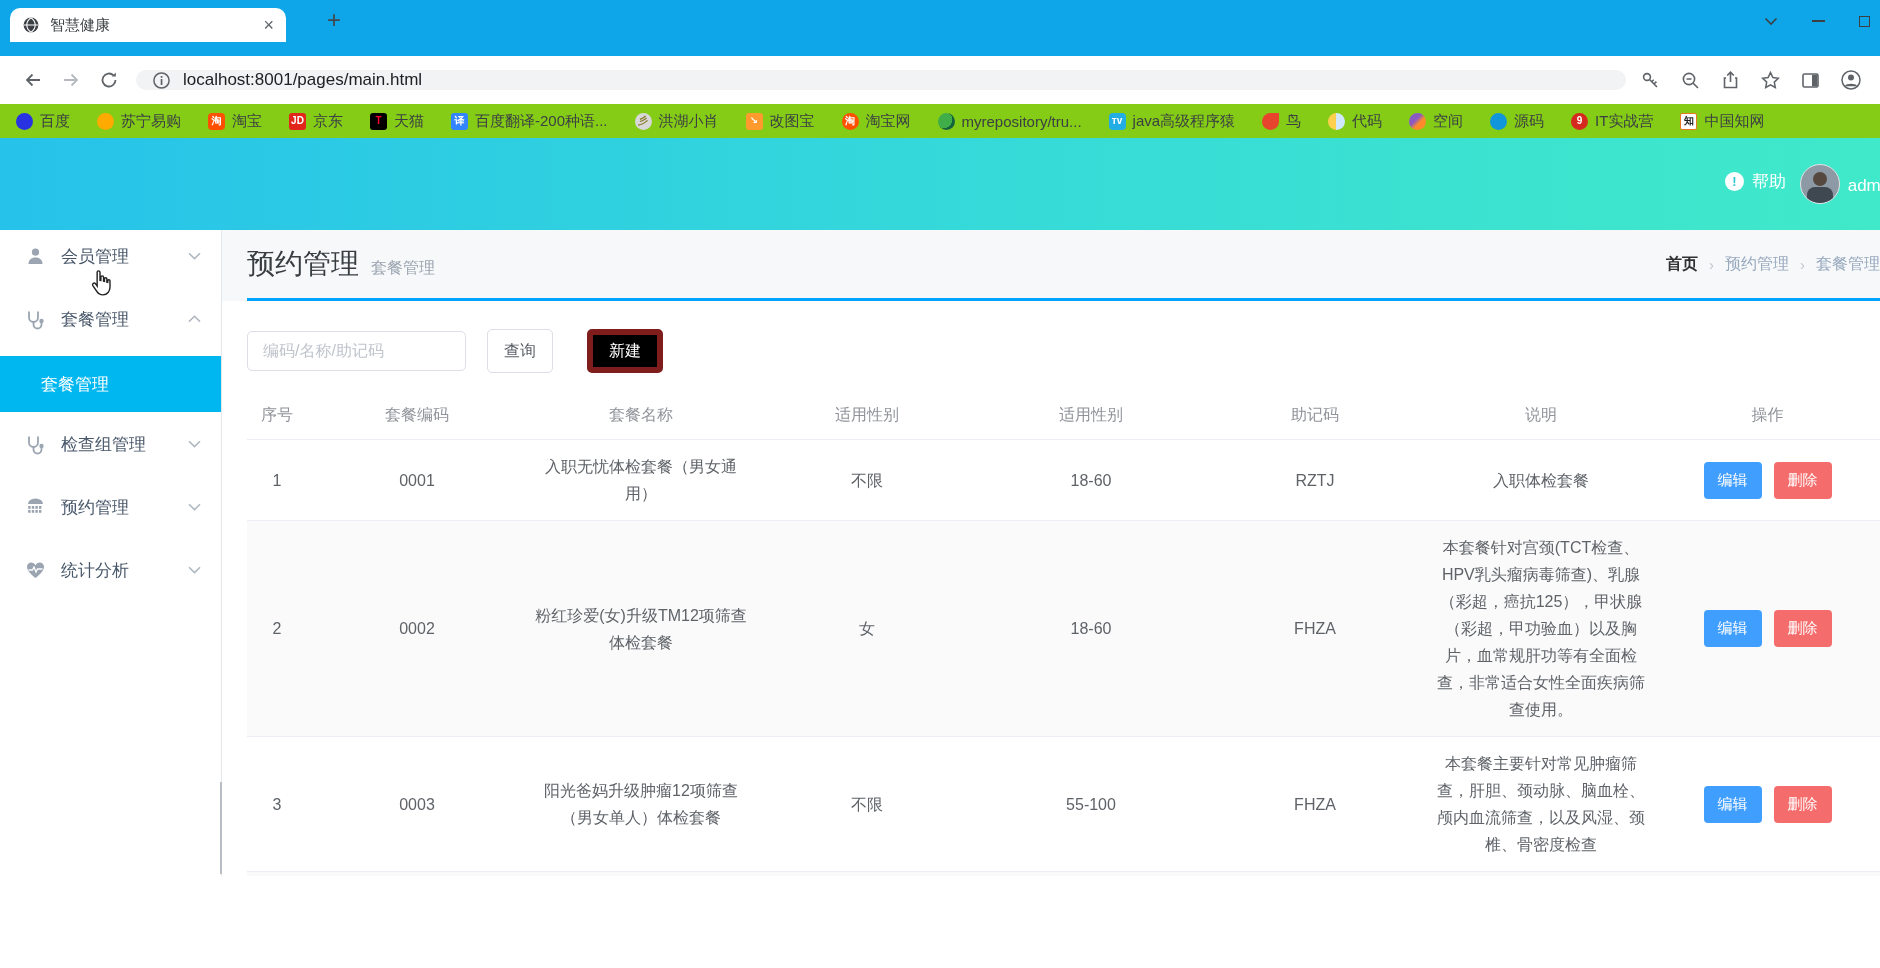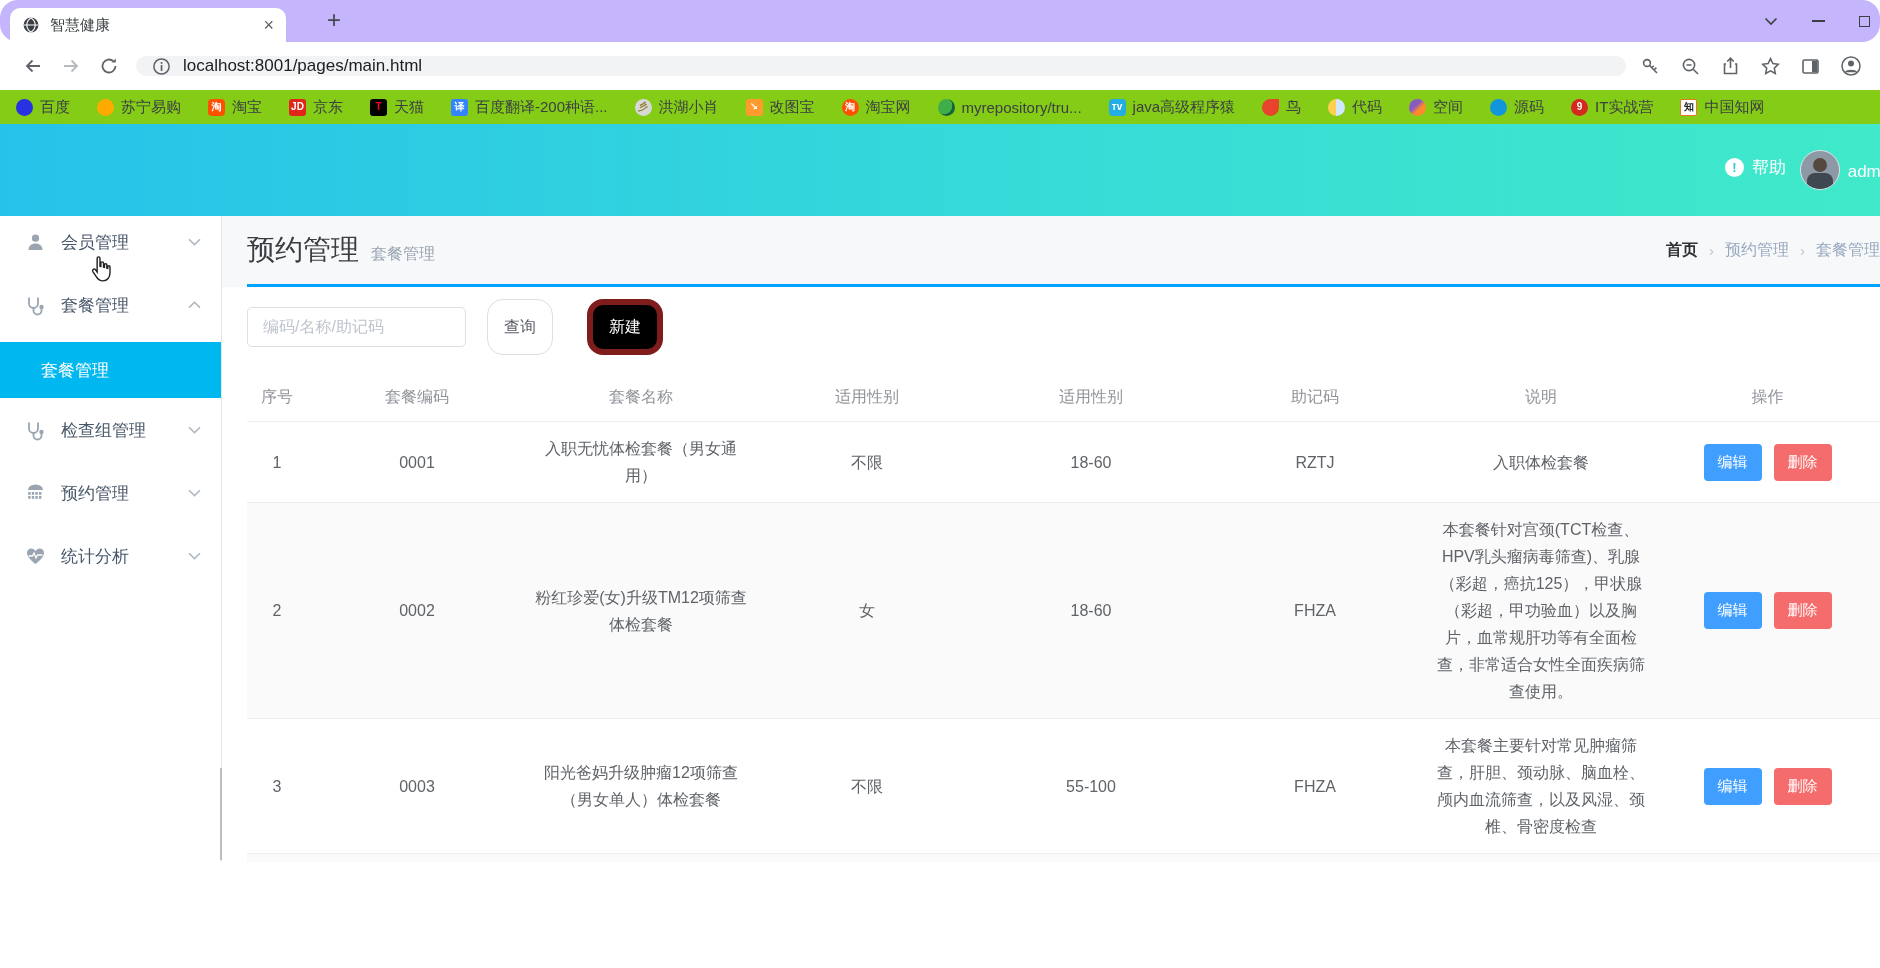--- a/index.html
+++ b/index.html
@@ -1,21 +1,21 @@
 <!DOCTYPE html>
 <html><head>
 <meta charset="utf-8">
 <style>
   * { box-sizing: border-box; margin:0; padding:0; }
   html,body { width:1880px; height:968px; overflow:hidden; background:#fff;
     font-family:"Liberation Sans","DejaVu Sans",sans-serif; }
   svg { display:block; }
 
   
-  .tabstrip { height:42px; background:#c4b5fd; position:relative;border-radius:18px; }
+  .tabstrip { height:56px; background:#0ea5e9; position:relative; }
   .tab { position:absolute; left:10px; top:8px; width:276px; height:34px; background:#fff;
     border-radius:10px 10px 0 0; display:flex; align-items:center; padding:0 12px; }
   .tab-title { font-size:15px; color:#3c4043; margin-left:10px; flex:1; }
   .tab-close { color:#5f6368; font-size:18px; line-height:1; }
   .newtab-btn { position:absolute; left:320px; top:7px; width:28px; height:28px; font-size:24px;
     color:#44474a; text-align:center; line-height:26px; }
   .wincontrols { position:absolute; right:10px; top:0; height:42px; display:flex; align-items:center; gap:34px; }
   .ctl-min { width:13px; height:2px; background:#3c4043; }
   .ctl-max { width:11px; height:11px; border:1.5px solid #3c4043; }
 
@@ -60,26 +60,26 @@
   .main { flex:1; background:#f7f8fa; overflow:hidden; }
   .page-head { height:68px; display:flex; align-items:center; justify-content:space-between; padding-left:25px; }
   .page-title { font-size:28px; color:#373d41; }
   .page-subtitle { font-size:16px; color:#9aa4af; margin-left:12px; }
   .breadcrumb { font-size:16px; display:flex; align-items:center; white-space:nowrap; }
   .crumb-home { color:#303133; font-weight:bold; }
   .crumb { color:#97a8be; }
   .crumb-sep { color:#c0c4cc; margin:0 11px; font-size:15px; }
   .title-divider { height:3px; background:#00a2ff; margin-left:25px; }
 
-  .card { background:#fff; height:575px; padding:12px 0 0 25px; }
+  .card { background:#fff; height:575px; padding:28px 0 0 25px; }
   .toolbar { display:flex; align-items:center; }
   .search-input { width:219px; height:40px; border:1px solid #dcdfe6; border-radius:5px; padding:0 15px;
     font-size:16px; color:#606266; outline:none; font-family:inherit; }
   .search-input::placeholder { color:#bfc4cc; }
-  .btn { height:56px; border-radius:16px; font-size:16px; padding:0 16px; font-family:inherit; }
+  .btn { height:44px; border-radius:5px; font-size:16px; padding:0 16px; font-family:inherit; }
   .btn-query { background:#fff; border:1px solid #dcdfe6; color:#5a5e66; margin-left:21px; }
   .btn-new { background:#000000; border:6px solid #7f1d1d; color:#fff; margin-left:34px; }
 
   table.pkg { border-collapse:collapse; table-layout:fixed; width:1633px; margin-top:21px; font-size:16px; }
   table.pkg th { color:#909399; font-weight:normal; padding:11px 0 13px; border-bottom:1px solid #ebeef5; }
   table.pkg td { color:#5f6368; text-align:center; padding:13px 4px; line-height:27px;
     border-bottom:1px solid #ebeef5; }
   tr.striped td { background:#fafafa; }
   .op-btn { border:none; border-radius:4px; color:#fff; font-size:15px; padding:9px 14px;
     margin:0 6px; font-family:inherit; }

